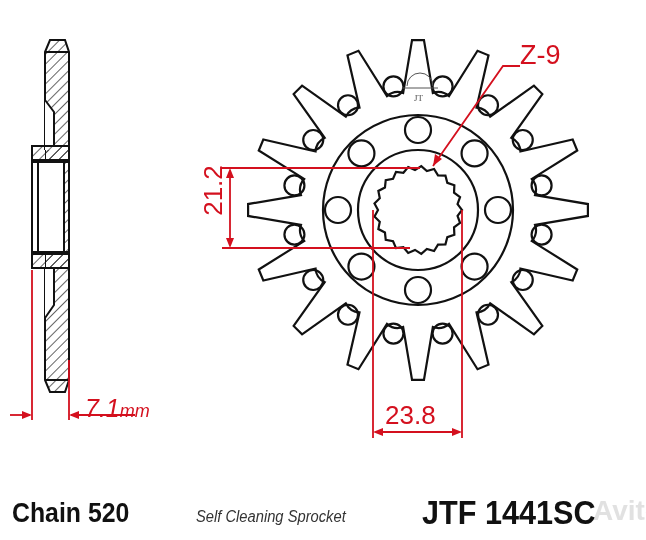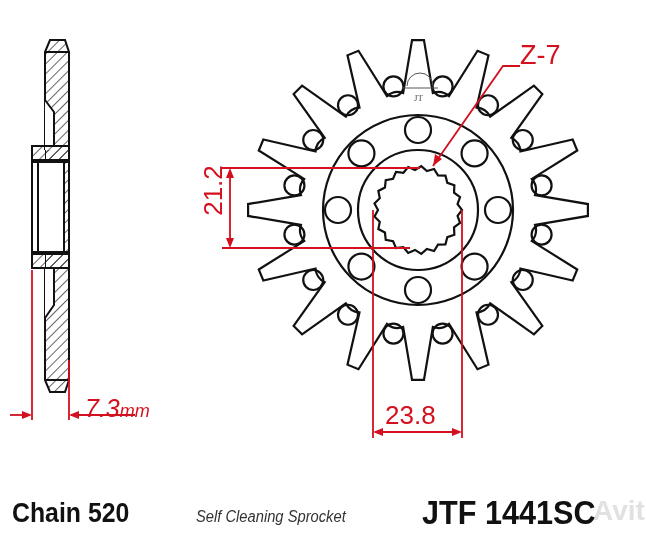--- a/index.html
+++ b/index.html
@@ -94,21 +94,21 @@
     <polygon points="433,166 435,154 442,159" stroke="none"></polygon>
   </g>
 
   <g stroke="#555" stroke-width="1" fill="none">
     <path d="M407,86 A13,13 0 0 1 433,86"></path>
     <line x1="402" y1="88" x2="438" y2="88"></line>
     <text x="414" y="101" font-size="9" fill="#555" stroke="none" font-family="Liberation Serif, serif">JT</text>
   </g>
 </svg>
 
-<div class="lbl dim z17">Z-7</div>
+<div class="lbl dim z17">Z-9</div>
 <div class="lbl dim d212">21.2</div>
 <div class="lbl dim d238">23.8</div>
-<div class="lbl dim d95"><span>7.3</span><span class="mm">mm</span></div>
+<div class="lbl dim d95"><span>7.1</span><span class="mm">mm</span></div>
 
 <div class="lbl chain">Chain 520</div>
 <div class="lbl selfclean">Self Cleaning Sprocket</div>
 <div class="lbl partno">JTF 1441SC</div>
 <div class="lbl wm">Avito</div>
 
 </body></html>

